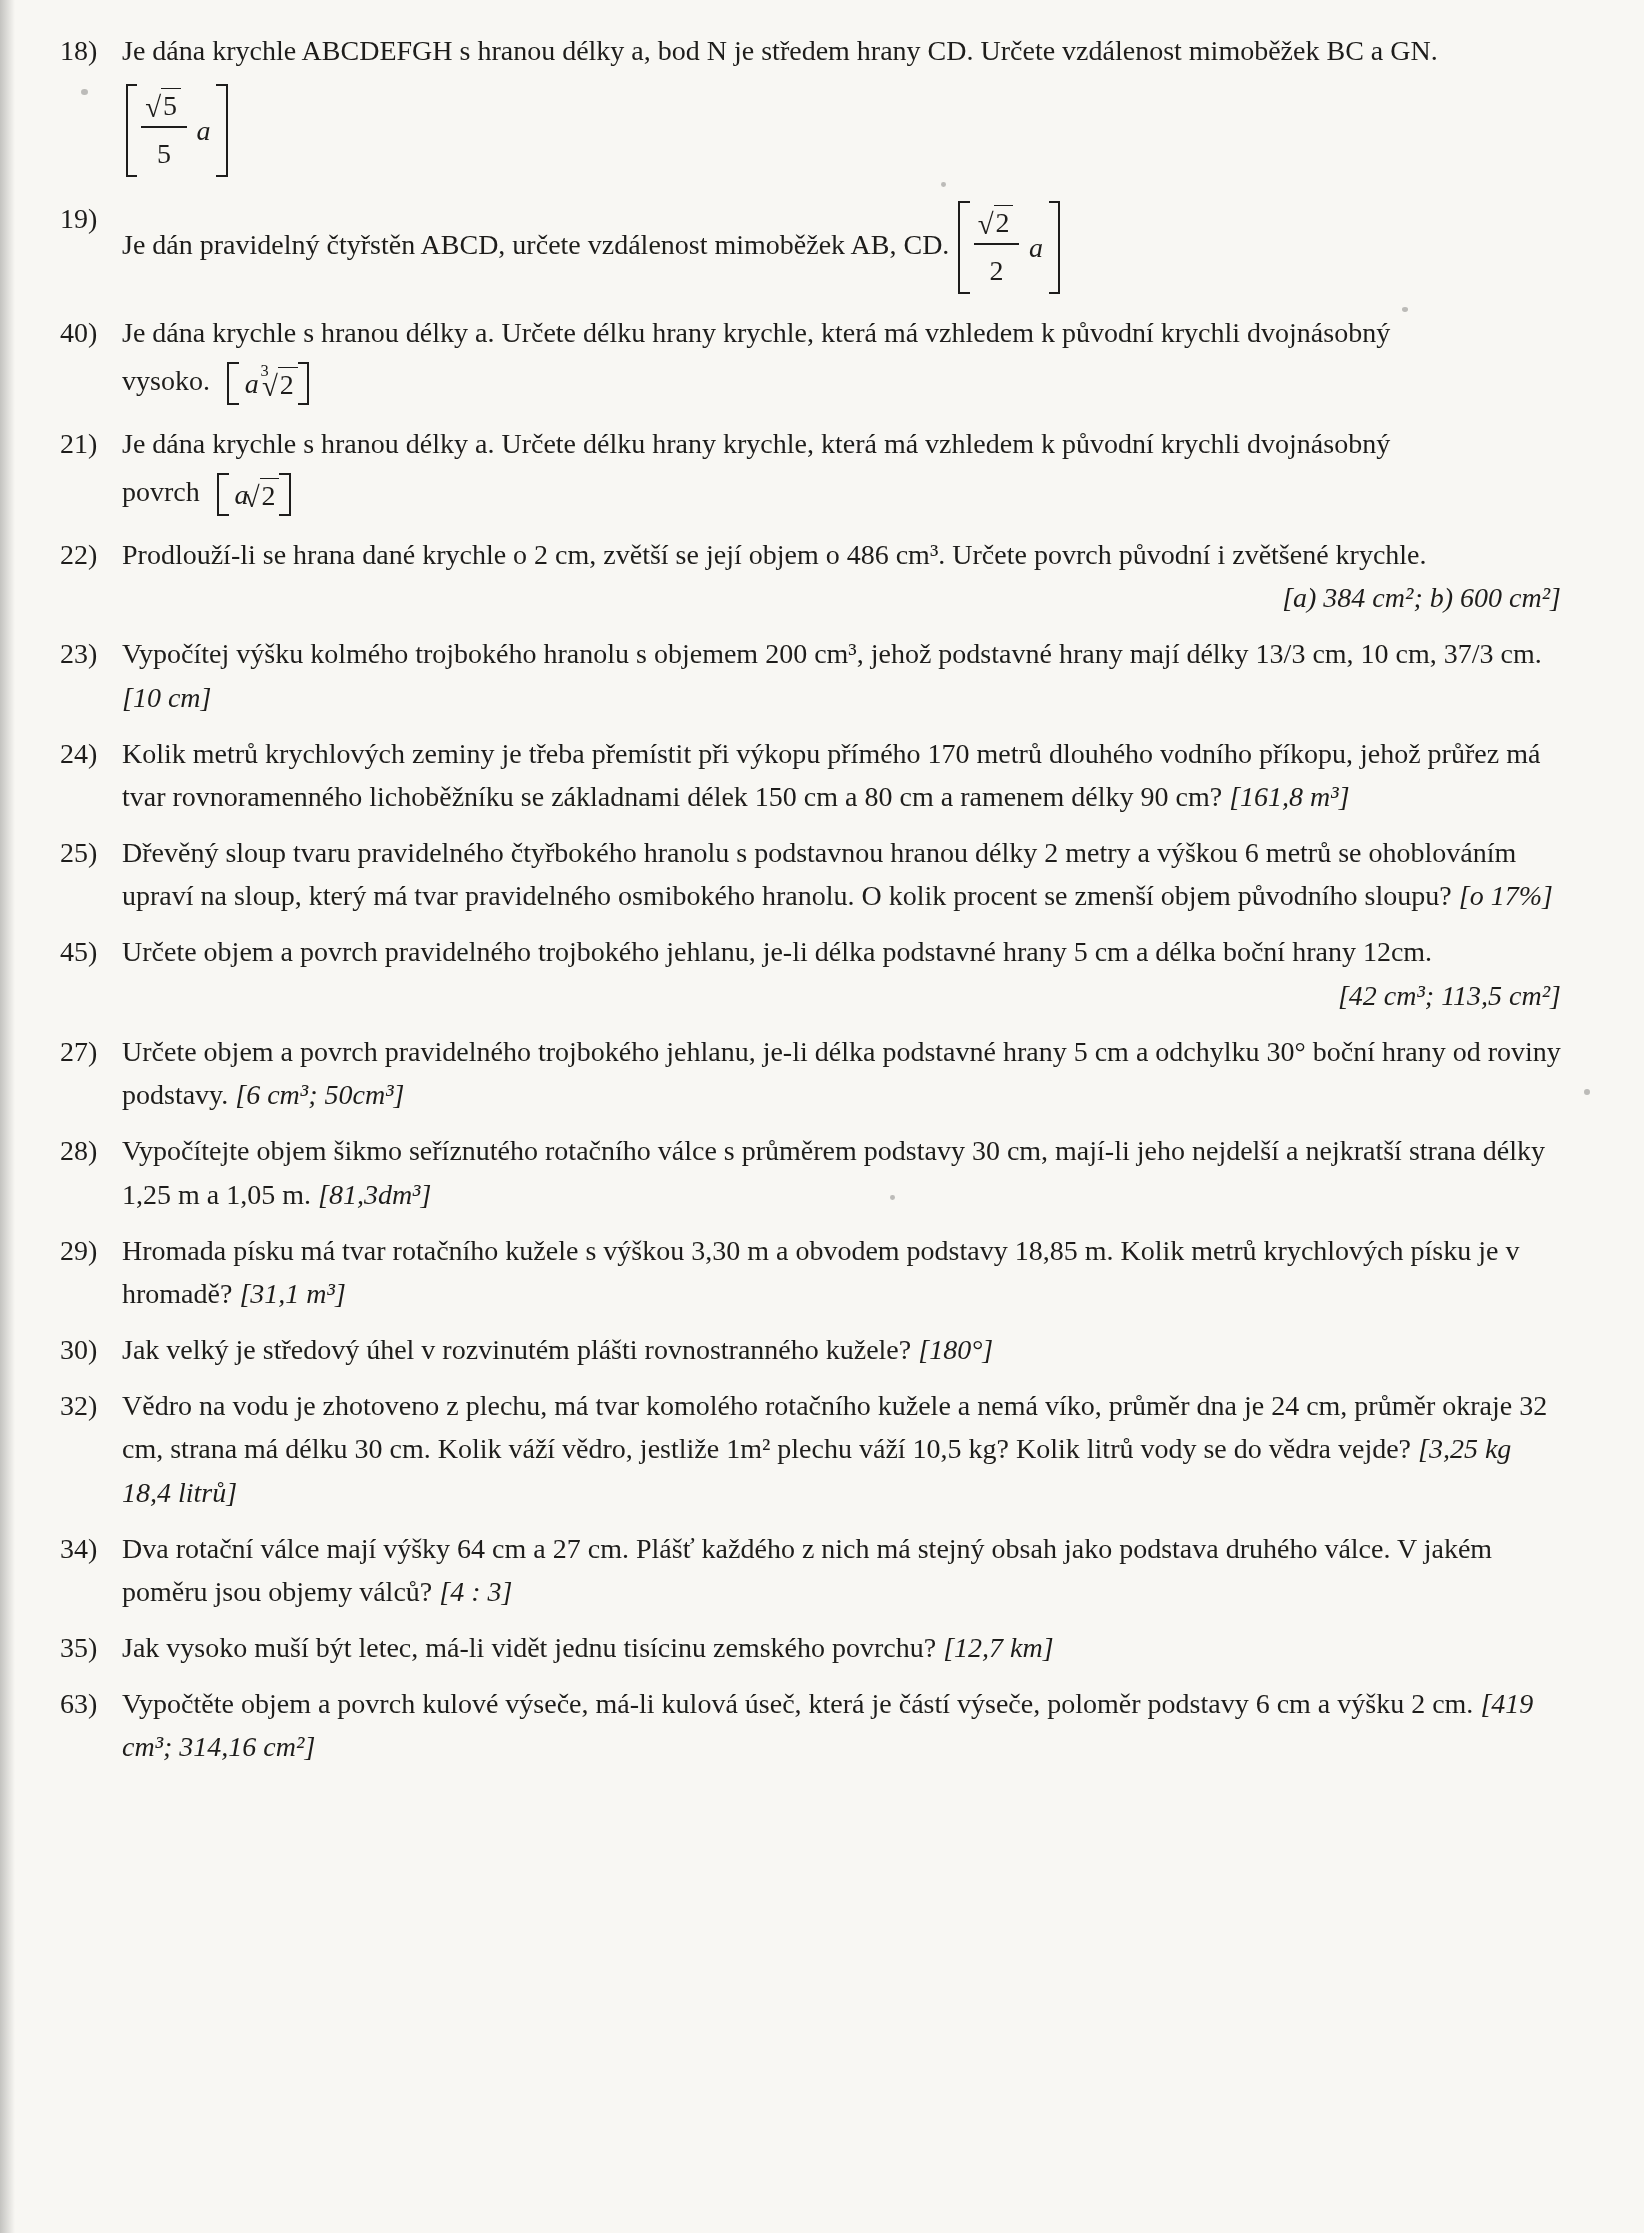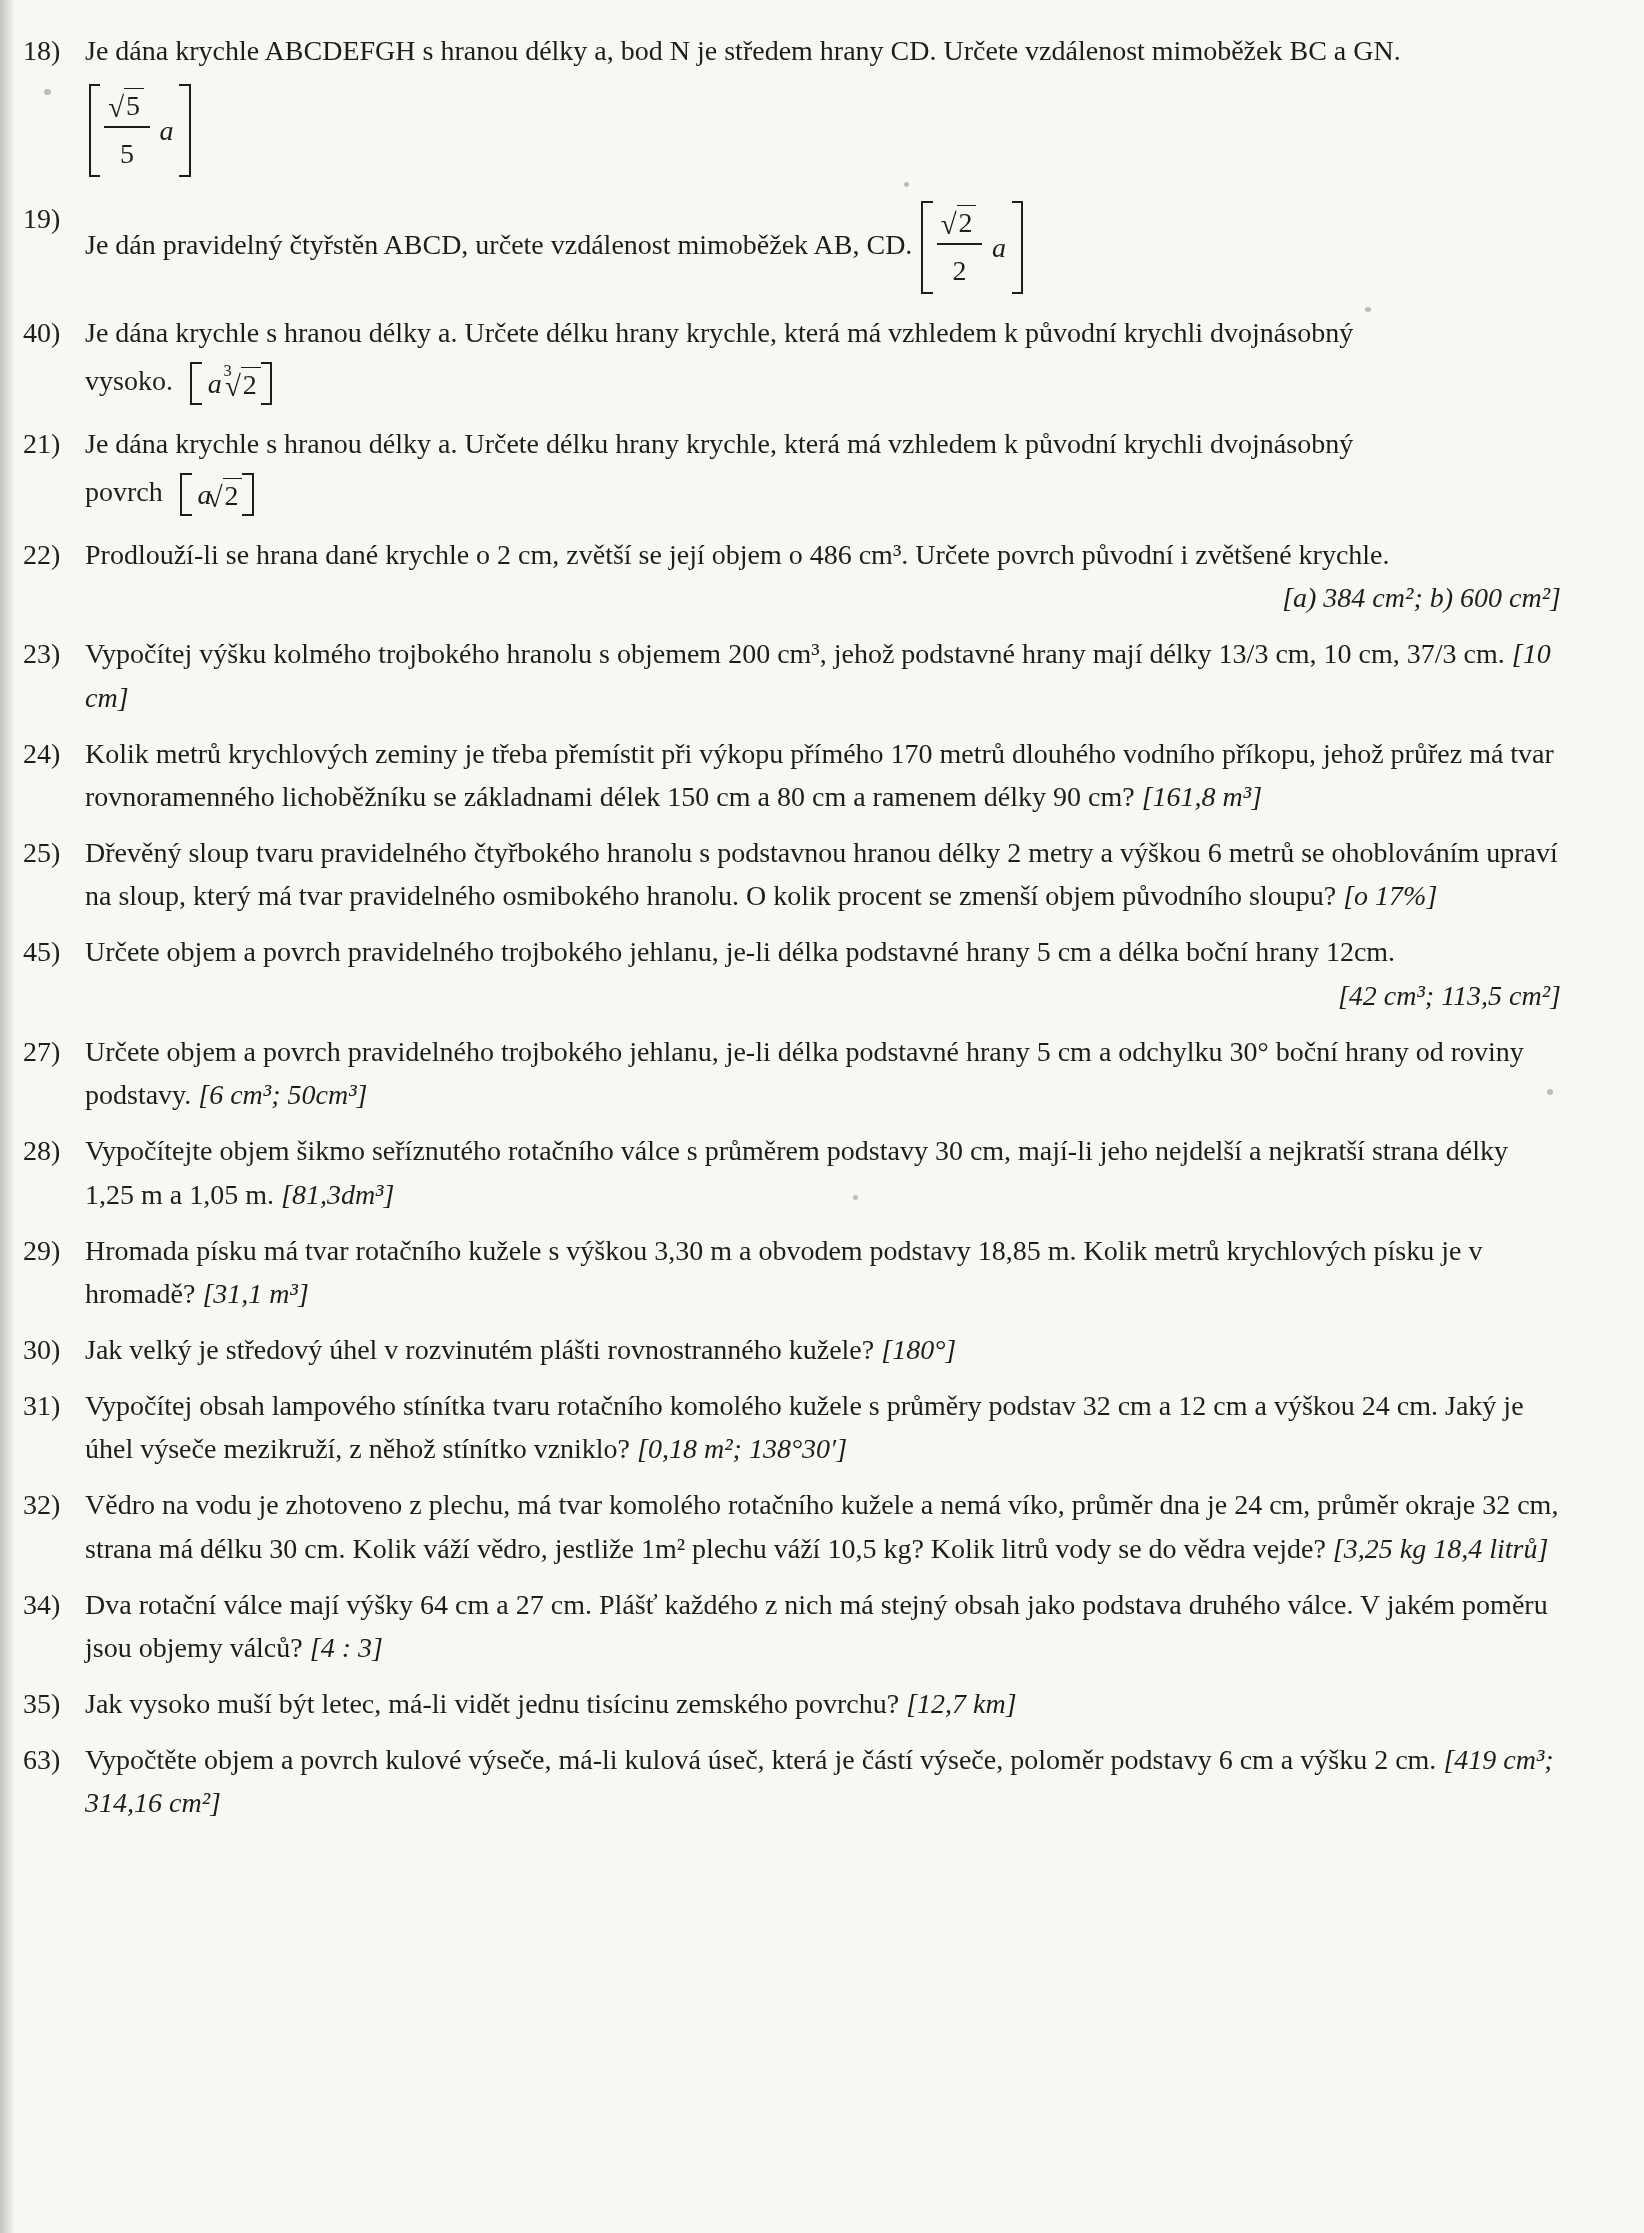--- a/index.html
+++ b/index.html
@@ -7,21 +7,21 @@
     width:1644px;height:2233px;overflow:hidden;position:relative;
     font-family:"Liberation Serif","DejaVu Serif",serif;
     box-sizing:border-box;
     padding:29px 83px 0 23px;
   }
   body::before{ 
     content:"";position:absolute;left:0;top:0;bottom:0;width:15.4px;
     background:linear-gradient(90deg,rgba(110,110,108,.38),rgba(110,110,108,0));
     pointer-events:none;
   }
-  .page{position:relative;}
+  .page{position:relative;margin-left:37px;}
   .problem{display:flex;margin-bottom:12.6px;font-size:28px;line-height:1.55;}
   .pnum{flex:0 0 62px;white-space:nowrap;}
   .pbody{flex:1;}
   .pans{font-style:italic;text-align:right;}
   .pans.block{display:block;}
   .formula-line.below{display:block;margin:7.7px 0 3.9px 1.9px;}
   .formula-line.line2{display:block;margin:3.9px 0 0 0;}
   .formula-line.inline{display:inline;}
   .flead{margin-right:15.4px;}
   .bracket-group{
@@ -192,27 +192,20 @@
   </div>
 
   <div class="problem">
     <span class="pnum">30)</span>
     <div class="pbody">
       <span class="ptext">Jak velký je středový úhel v rozvinutém plášti rovnostranného kužele?</span><span class="pans"> [180°]</span>
       
     </div>
   </div>
 
-  <div class="problem">
-    <span class="pnum">31)</span>
-    <div class="pbody">
-      <span class="ptext">Vypočítej obsah lampového stínítka tvaru rotačního komolého kužele s průměry podstav 32 cm a 12 cm a výškou 24 cm. Jaký je úhel výseče mezikruží, z něhož stínítko vzniklo?</span><span class="pans"> [0,18 m²; 138°30′]</span>
-      
-    </div>
-  </div>
 
   <div class="problem">
     <span class="pnum">32)</span>
     <div class="pbody">
       <span class="ptext">Vědro na vodu je zhotoveno z plechu, má tvar komolého rotačního kužele a nemá víko, průměr dna je 24 cm, průměr okraje 32 cm, strana má délku 30 cm. Kolik váží vědro, jestliže 1m² plechu váží 10,5 kg? Kolik litrů vody se do vědra vejde?</span><span class="pans"> [3,25 kg 18,4 litrů]</span>
       
     </div>
   </div>
 
 

